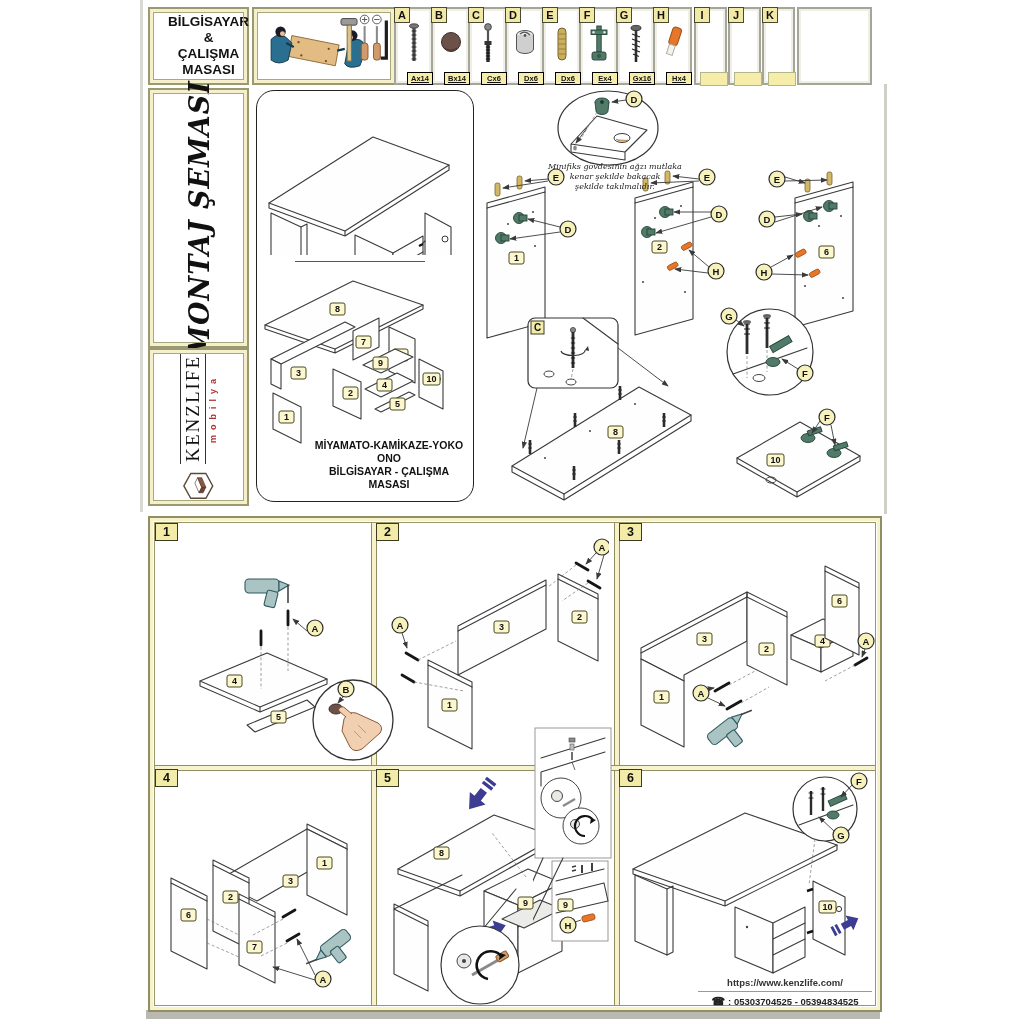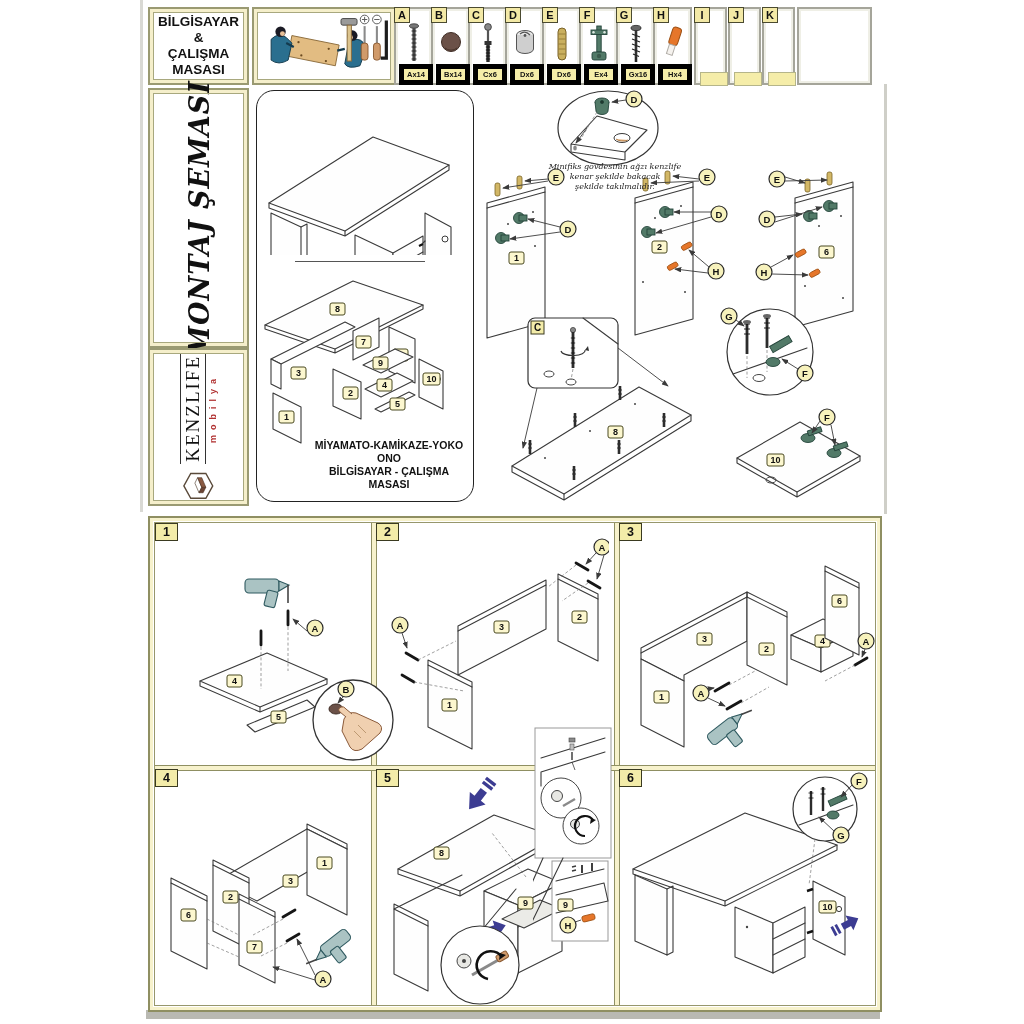--- a/index.html
+++ b/index.html
@@ -9,27 +9,27 @@
   .scan-left{position:absolute;left:140px;top:0;width:3px;height:512px;background:#d9d9d4;}
   .scan-right{position:absolute;left:884px;top:84px;width:3px;height:430px;background:#cfcfc8;}
   .scan-bottom{position:absolute;left:146px;top:1010px;width:734px;height:9px;background:#b9b9b2;}
   
   .dbl{position:absolute;background:#fff;border:2px solid #9a9a72;box-shadow:inset 0 0 0 3px #f5efcb;}
   .dbl::after{content:"";position:absolute;inset:3px;border:1px solid #a8a87e;pointer-events:none;}
   
   .hw{position:absolute;top:7px;height:74px;background:#fff;border:2px solid #a5a59a;box-shadow:inset 0 0 0 2px #efefe6;}
   .hw-letter{position:absolute;left:-2px;top:-2px;width:14px;height:14px;background:#f3e9a6;border:1px solid #4a4a30;
              font:bold 11px "Liberation Sans",sans-serif;text-align:center;line-height:14px;z-index:2;}
-  .hw-qty{position:absolute;right:-2px;bottom:-2px;min-width:20px;height:11px;background:#f5eda9;border:5px solid #000000;
-          font:bold 7.5px "Liberation Sans",sans-serif;line-height:11px;padding:0 2px;text-align:center;z-index:2;}
+  .hw-qty{position:absolute;right:-2px;bottom:-2px;min-width:20px;height:11px;background:#f5eda9;border:1px solid #000000;
+          font:bold 7.5px "Liberation Sans",sans-serif;line-height:11px;padding:0 2px;text-align:center;z-index:2;text-decoration:underline;}
   .hw-qty-blank{position:absolute;left:4px;bottom:-3px;width:26px;height:12px;background:#f5eda9;border:1px solid #b5b58a;}
   .hw-ic{position:absolute;inset:6px 2px 10px 2px;display:flex;align-items:center;justify-content:center;}
   
   .titlebox{left:148px;top:7px;width:97px;height:74px;display:flex;flex-direction:column;align-items:center;justify-content:center;}
-  .titlebox .tl{font:bold 13.5px "Liberation Sans",sans-serif;line-height:16px;text-align:center;}
+  .titlebox .tl{font:bold 13.5px "Liberation Sans",sans-serif;line-height:16px;text-align:center;padding-left:20px;}
   
   .montaj{left:148px;top:88px;width:97px;height:256px;}
   .montaj .rot{position:absolute;left:50%;top:50%;width:250px;height:90px;transform:translate(-50%,-50%) rotate(-90deg);
                display:flex;align-items:center;justify-content:center;
                font:italic bold 27px "DejaVu Serif",serif;letter-spacing:1px;white-space:nowrap;}
   .brand{left:148px;top:348px;width:97px;height:154px;}
   .brand .rot{position:absolute;left:50%;top:50%;width:148px;height:90px;transform:translate(-50%,-50%) rotate(-90deg);
               display:flex;align-items:center;justify-content:center;gap:7px;}
   .brand-name{font:19px "Liberation Serif",serif;letter-spacing:2px;border-top:1px solid #333;border-bottom:1px solid #333;padding:1px 2px;}
   .brand-sub{font:bold 9px "Liberation Sans",sans-serif;color:#b03030;letter-spacing:5px;text-align:center;margin-top:2px;}
@@ -567,21 +567,21 @@
       <line class="aln" x1="345" y1="335" x2="337" y2="347" marker-end="url(#arR)"></line>
       <line class="aln" x1="356" y1="339" x2="360" y2="359" marker-end="url(#arR)"></line>
       <g class="ptag">
           <rect x="292" y="368" width="17" height="12" rx="2"></rect>
           <text x="300.5" y="377">10</text>
         </g>
     </g>
   </svg>
 
   <div class="note">
-    <div>Minifiks gövdesinin ağzı kenzlife</div>
+    <div>Minifiks gövdesinin ağzı mutlaka</div>
     <div>kenar şekilde bakacak</div>
     <div>şekilde takılmalıdır.</div>
   </div>
 
   <div class="grid">
     <div class="vdiv" style="left:221px;"></div>
     <div class="vdiv" style="left:464px;"></div>
     <div class="hdiv" style="top:247px;"></div>
 
     <div class="cell" style="left:5px;top:5px;width:216px;height:242px;">
@@ -934,13 +934,21 @@
     <circle cx="28" cy="72" r="20" fill="#fff" stroke="#444" stroke-width="1"></circle>
     <circle cx="24" cy="70" r="5.5" fill="#e8e8e4" stroke="#444" stroke-width="1"></circle>
     <path d="M30,80 l12,-7" stroke="#8a8a8a" stroke-width="2.4"></path>
     <circle cx="48" cy="100" r="18" fill="#fff" stroke="#444" stroke-width="1"></circle>
     <circle cx="42" cy="98" r="4.5" fill="#e8e8e4" stroke="#444" stroke-width="1"></circle>
     <path d="M52,110 a10,10 0 1 1 8,-16" fill="none" stroke="#111" stroke-width="2.2"></path>
     <path d="M58,92 l5,2 -6,4 z" fill="#111"></path>
     <path class="ln" d="M10,132 L-20,200 M30,132 L-6,206" stroke-width=".8"></path>
   </svg>
 
+  <div class="foot">
+    <div class="site">https://www.kenzlife.com/</div>
+    <div class="rule"></div>
+    <div class="tel">
+      <span class="ph">☎</span>
+      <span>: 05303704525 - 05394834525</span>
+    </div>
+  </div>
 </div>
 
 </body></html>

